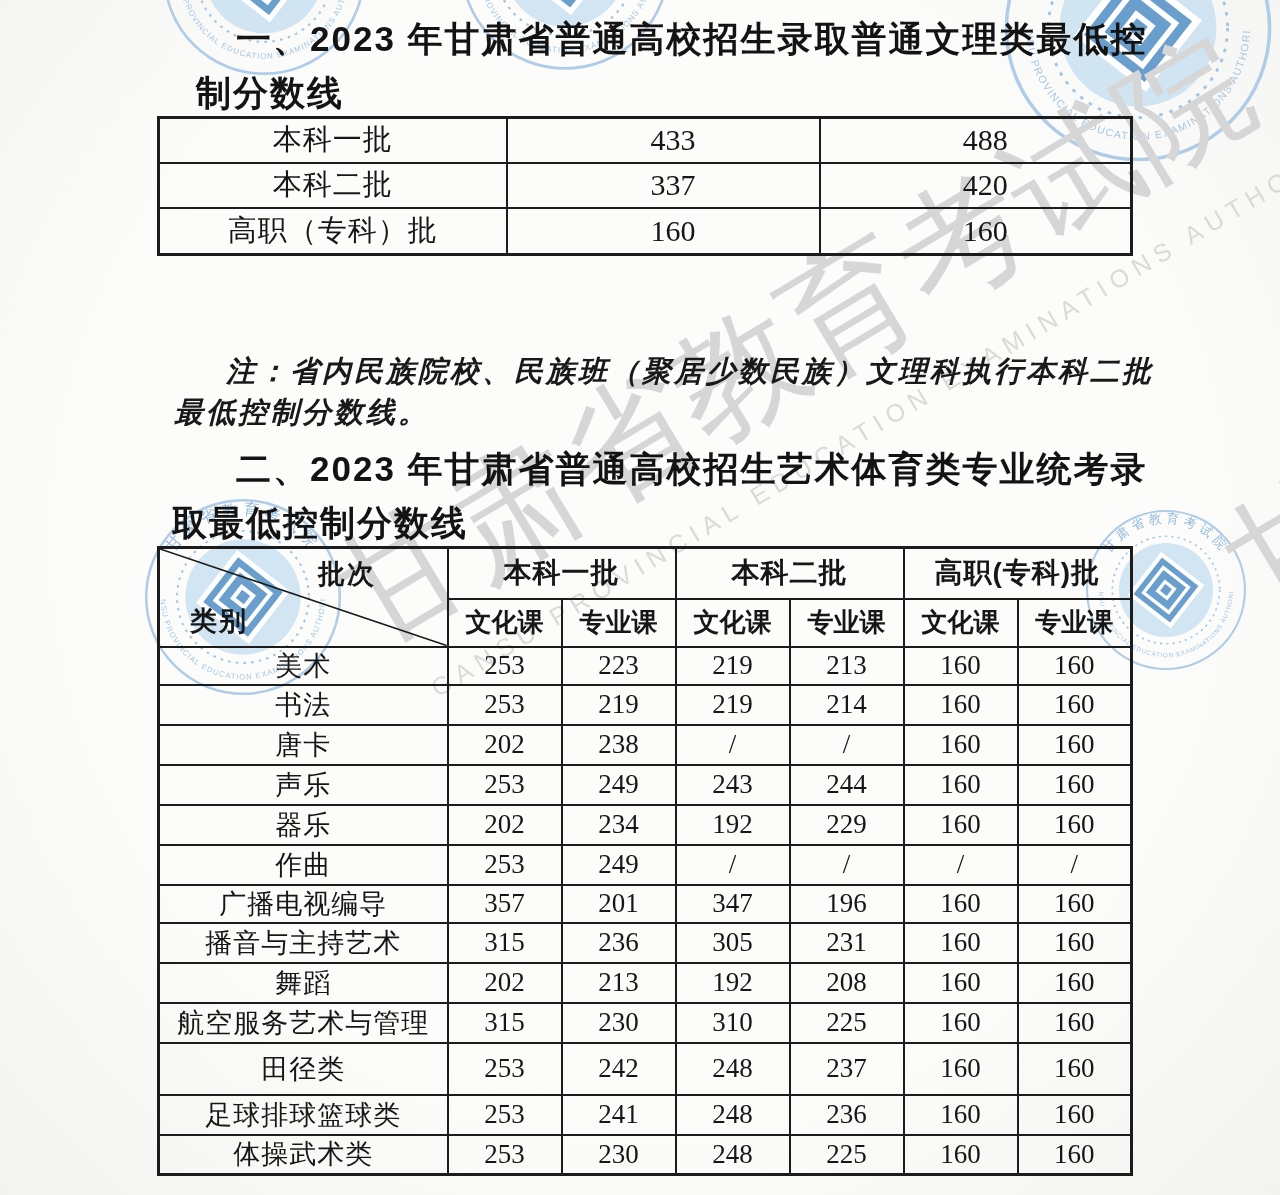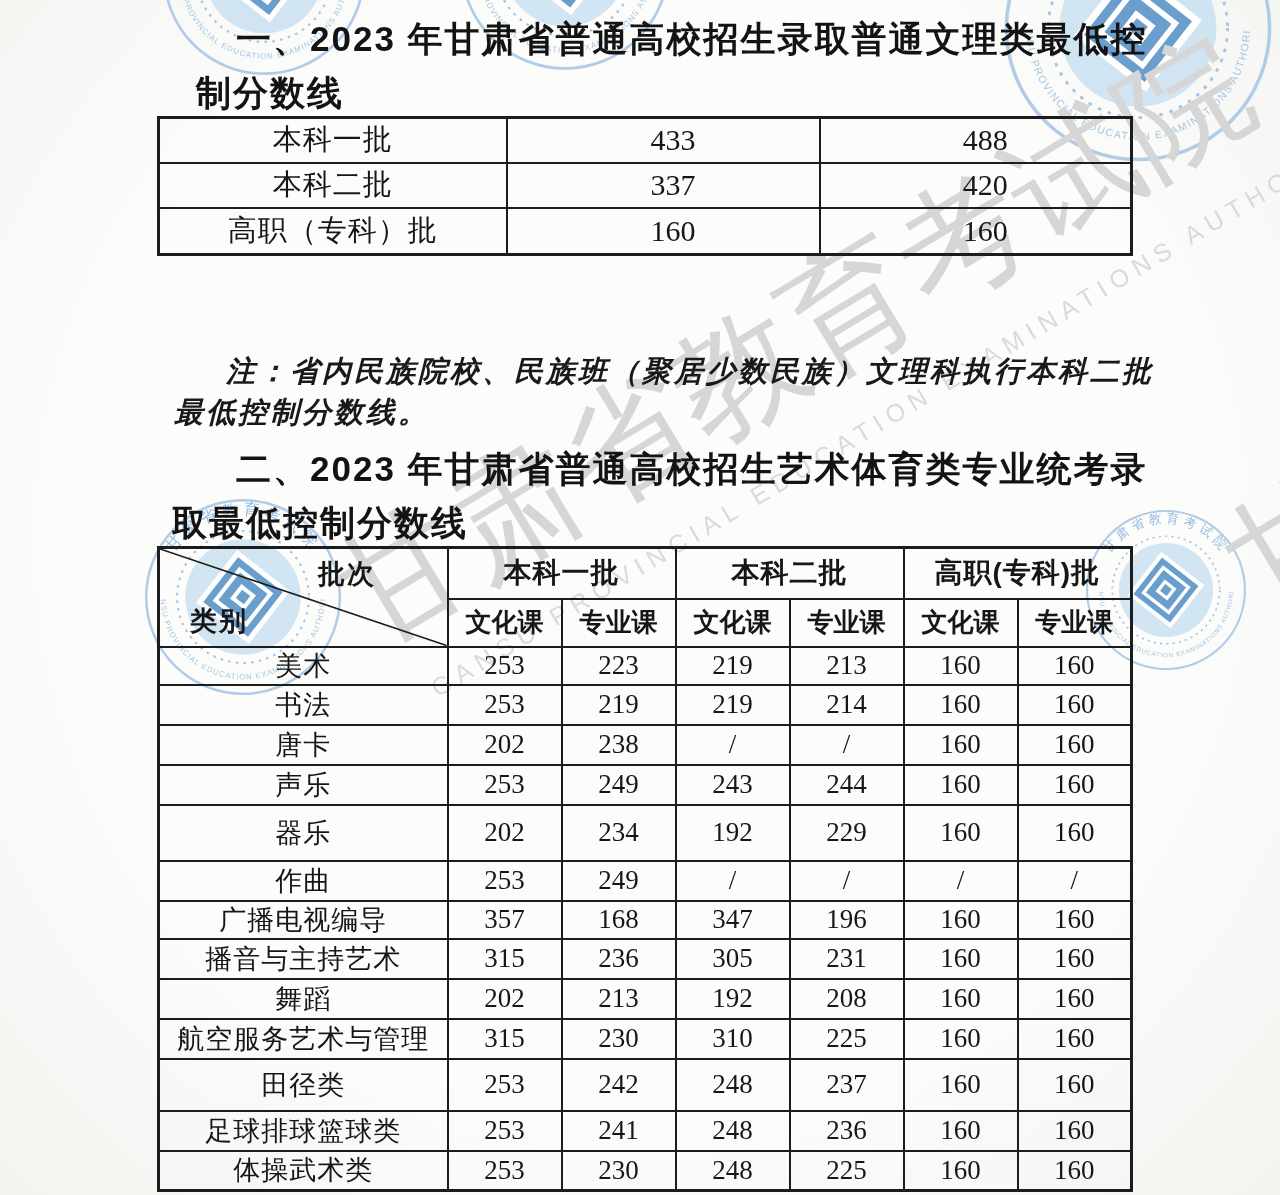--- a/index.html
+++ b/index.html
@@ -198,42 +198,42 @@
       </tr>
       <tr style="height:40px">
         <td class="rowLbl">声乐</td>
         <td class="num">253</td>
         <td class="num">249</td>
         <td class="num">243</td>
         <td class="num">244</td>
         <td class="num">160</td>
         <td class="num">160</td>
       </tr>
-      <tr style="height:56px">
+      <tr style="height:40px">
         <td class="rowLbl">器乐</td>
         <td class="num">202</td>
         <td class="num">234</td>
         <td class="num">192</td>
         <td class="num">229</td>
         <td class="num">160</td>
         <td class="num">160</td>
       </tr>
       <tr style="height:40px">
         <td class="rowLbl">作曲</td>
         <td class="num">253</td>
         <td class="num">249</td>
         <td class="num">/</td>
         <td class="num">/</td>
         <td class="num">/</td>
         <td class="num">/</td>
       </tr>
       <tr style="height:32px">
         <td class="rowLbl">广播电视编导</td>
         <td class="num">357</td>
-        <td class="num">168</td>
+        <td class="num">201</td>
         <td class="num">347</td>
         <td class="num">196</td>
         <td class="num">160</td>
         <td class="num">160</td>
       </tr>
       <tr style="height:40px">
         <td class="rowLbl">播音与主持艺术</td>
         <td class="num">315</td>
         <td class="num">236</td>
         <td class="num">305</td>

